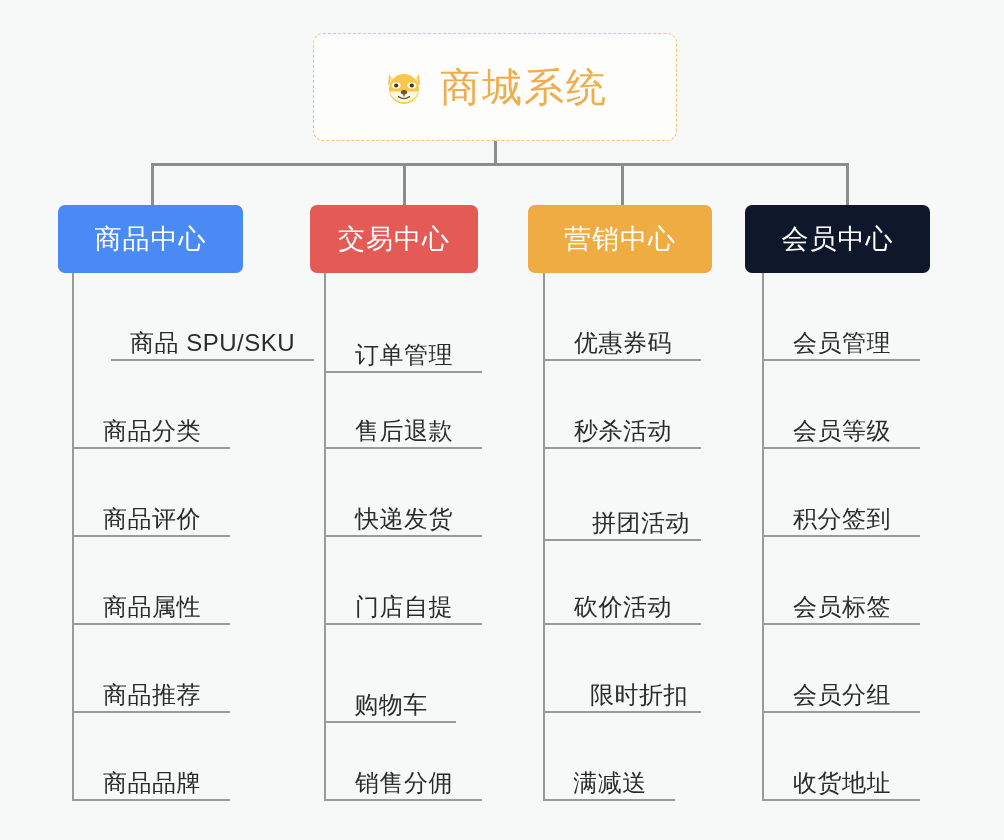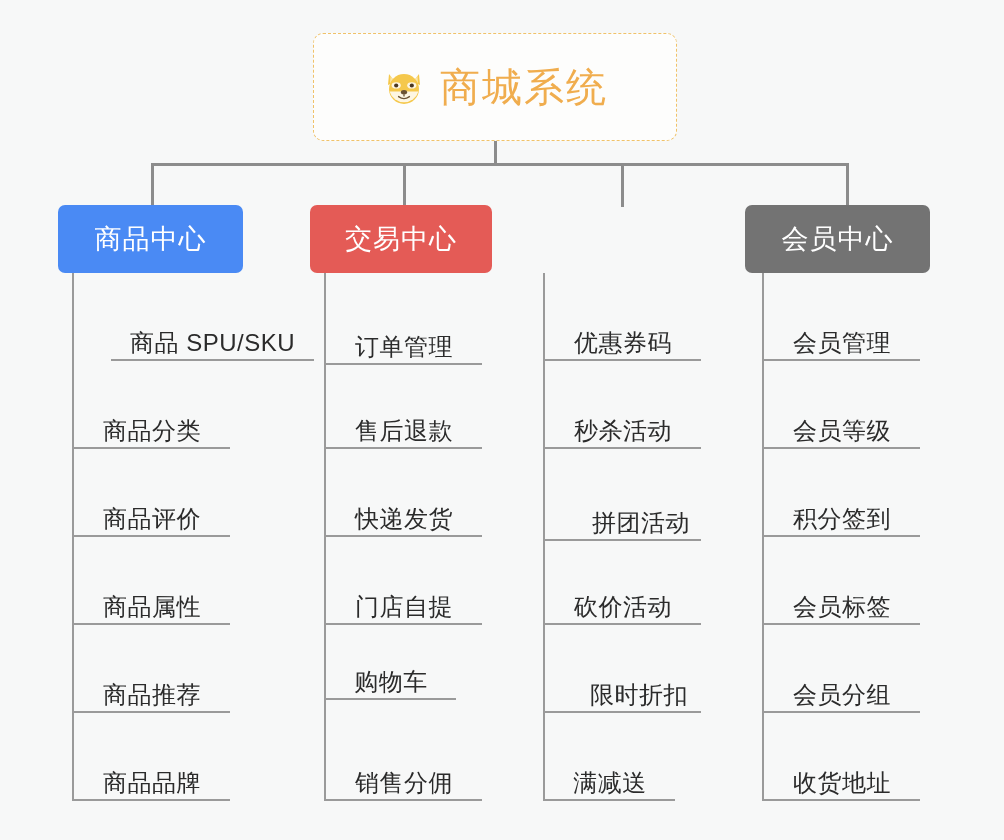--- a/index.html
+++ b/index.html
@@ -134,24 +134,27 @@
   <div class="conn conn-h" style="left:151px; top:163px; width:698px;"></div>
 
   <div class="conn conn-v" style="left:151px; top:163px; height:44px;"></div>
   <div class="conn conn-v" style="left:403px; top:163px; height:44px;"></div>
   <div class="conn conn-v" style="left:621px; top:163px; height:44px;"></div>
   <div class="conn conn-v" style="left:846px; top:163px; height:44px;"></div>
 
   <div class="cat-box" style="left:58px; width:185px; background:#4a8af4;">
     <span>商品中心</span>
   </div>
-  <div class="cat-box" style="left:310px; width:182px; background:#e45b56;">
+  <div class="cat-box" style="left:310px; width:168px; background:#e45b56;">
     <span>交易中心</span>
   </div>
-  <div class="cat-box" style="left:745px; width:185px; background:#737373;">
+  <div class="cat-box" style="left:528px; width:184px; background:#eeac42;">
+    <span>营销中心</span>
+  </div>
+  <div class="cat-box" style="left:745px; width:185px; background:#0f172a;">
     <span>会员中心</span>
   </div>
 
   <div class="leaf-col" style="left:72px;">
     <div class="leaf-spine" style="height:528px;"></div>
     <div class="leaf-item" style="top:0px; width:203px; height:88px;margin-left:37px;">
       <span class="leaf-label">商品 SPU/SKU</span>
     </div>
     <div class="leaf-item" style="top:88px; width:156px; height:88px;">
       <span class="leaf-label">商品分类</span>
@@ -165,33 +168,33 @@
     <div class="leaf-item" style="top:352px; width:156px; height:88px;">
       <span class="leaf-label">商品推荐</span>
     </div>
     <div class="leaf-item" style="top:440px; width:156px; height:88px;">
       <span class="leaf-label">商品品牌</span>
     </div>
   </div>
 
   <div class="leaf-col" style="left:324px;">
     <div class="leaf-spine" style="height:528px;"></div>
-    <div class="leaf-item" style="top:4px; width:156px; height:88px;">
+    <div class="leaf-item" style="top:12px; width:156px; height:88px;">
       <span class="leaf-label">订单管理</span>
     </div>
     <div class="leaf-item" style="top:88px; width:156px; height:88px;">
       <span class="leaf-label">售后退款</span>
     </div>
     <div class="leaf-item" style="top:176px; width:156px; height:88px;">
       <span class="leaf-label">快递发货</span>
     </div>
     <div class="leaf-item" style="top:264px; width:156px; height:88px;">
       <span class="leaf-label">门店自提</span>
     </div>
-    <div class="leaf-item" style="top:352px; width:130px; height:75px;">
+    <div class="leaf-item" style="top:352px; width:130px; height:98px;">
       <span class="leaf-label">购物车</span>
     </div>
     <div class="leaf-item" style="top:440px; width:156px; height:88px;">
       <span class="leaf-label">销售分佣</span>
     </div>
   </div>
 
   <div class="leaf-col" style="left:543px;">
     <div class="leaf-spine" style="height:528px;"></div>
     <div class="leaf-item" style="top:0px; width:156px; height:88px;">

